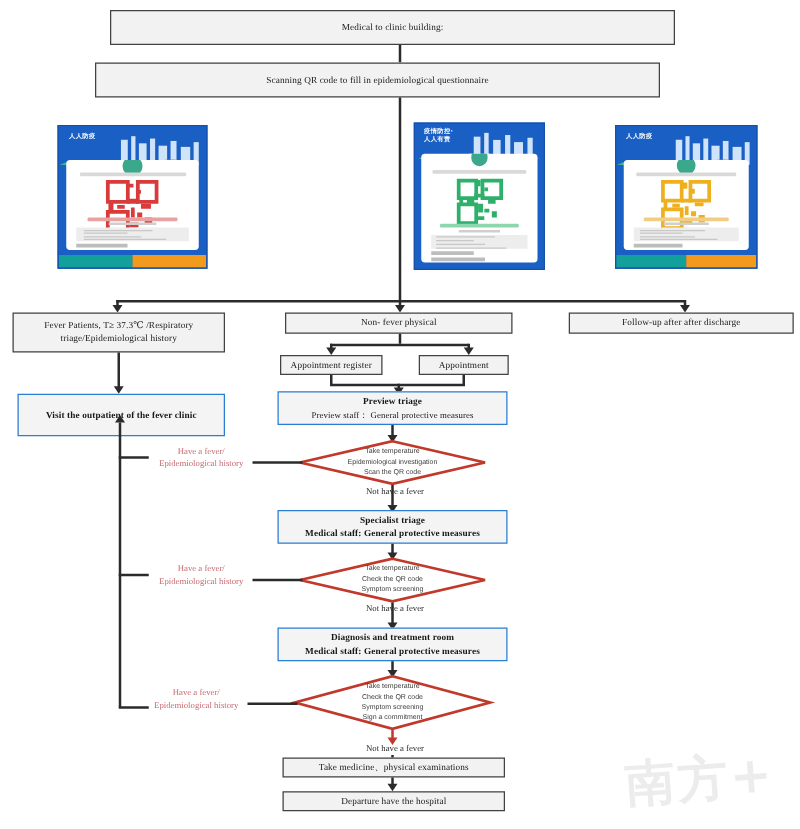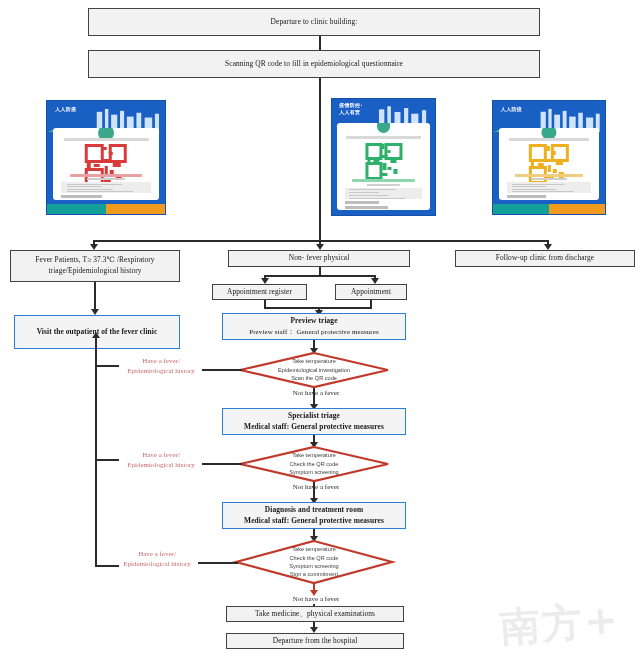--- a/index.html
+++ b/index.html
@@ -76,25 +76,25 @@
   .wm{position:absolute;color:#ececec;font-size:40px;font-weight:bold;
       font-family:"DejaVu Serif",serif;letter-spacing:2px;
       transform:rotate(-4deg);user-select:none;}
 </style>
 </head>
 <body>
 
 <div id="stage">
 
   <div class="box grey" style="left:88px;top:8px;width:452px;height:28px;">
-    <span class="l1">Departure to clinic building:</span>
+    <span class="l1">Medical to clinic building:</span>
   </div>
   <div class="ln vln" style="left:319px;top:36px;height:14px;"></div>
 
-  <div class="box grey" style="left:88px;top:50px;width:452px;height:28px;">
+  <div class="box grey" style="left:76px;top:50px;width:452px;height:28px;">
     <span class="l1">Scanning QR code to fill in epidemiological questionnaire</span>
   </div>
 
   <div class="ln vln" style="left:319px;top:78px;height:162px;"></div>
 
   <div class="card" style="left:46px;top:100px;width:120px;height:115px;">
     <div class="hdr">
       <div class="brand">人人防疫</div>
       <svg class="skyline" viewBox="0 0 100 50" preserveAspectRatio="none">
         <g fill="#cfe4fb">
@@ -272,34 +272,34 @@
   <div class="box grey" style="left:10px;top:250px;width:170px;height:32px;">
     <span class="l1">Fever Patients, T≥ 37.3℃ /Respiratory</span>
     <span class="l2">triage/Epidemiological history</span>
   </div>
 
   <div class="box grey" style="left:228px;top:250px;width:182px;height:17px;">
     <span class="l1">Non- fever physical</span>
   </div>
 
   <div class="box grey" style="left:455px;top:250px;width:180px;height:17px;">
-    <span class="l1">Follow-up clinic from discharge</span>
+    <span class="l1">Follow-up after after discharge</span>
   </div>
 
   <div class="ln vln" style="left:94px;top:282px;height:29px;"></div>
   <div class="arw" style="left:91px;top:309px;"></div>
 
   <div class="ln vln" style="left:319px;top:267px;height:8px;"></div>
   <div class="ln hln" style="left:264px;top:275px;width:111px;"></div>
   <div class="ln vln" style="left:264px;top:275px;height:5px;"></div>
   <div class="arw" style="left:261px;top:278px;"></div>
   <div class="ln vln" style="left:374px;top:275px;height:5px;"></div>
   <div class="arw" style="left:371px;top:278px;"></div>
 
-  <div class="box grey" style="left:212px;top:284px;width:95px;height:16px;">
+  <div class="box grey" style="left:224px;top:284px;width:82px;height:16px;">
     <span class="l1">Appointment register</span>
   </div>
   <div class="box grey" style="left:335px;top:284px;width:72px;height:16px;">
     <span class="l1">Appointment</span>
   </div>
 
   <div class="ln vln" style="left:264px;top:300px;height:8px;"></div>
   <div class="ln vln" style="left:370px;top:300px;height:8px;"></div>
   <div class="ln hln" style="left:264px;top:307px;width:108px;"></div>
   <div class="ln vln" style="left:318px;top:307px;height:5px;"></div>
@@ -394,18 +394,18 @@
   <div class="arw red" style="left:310px;top:590px;"></div>
   <div class="lbl" style="left:276px;top:594px;width:80px;"><span>Not have a fever</span></div>
   <div class="ln vln" style="left:313px;top:604px;height:4px;"></div>
 
   <div class="box grey" style="left:226px;top:606px;width:178px;height:16px;">
     <span class="l1">Take medicine、physical examinations</span>
   </div>
   <div class="ln vln" style="left:313px;top:622px;height:8px;"></div>
   <div class="arw" style="left:310px;top:627px;"></div>
   <div class="box grey" style="left:226px;top:633px;width:178px;height:16px;">
-    <span class="l1">Departure from the hospital</span>
+    <span class="l1">Departure have the hospital</span>
   </div>
 
   <div class="wm" style="left:500px;top:596px;">南方+</div>
 
 </div>
 
 </body></html>

